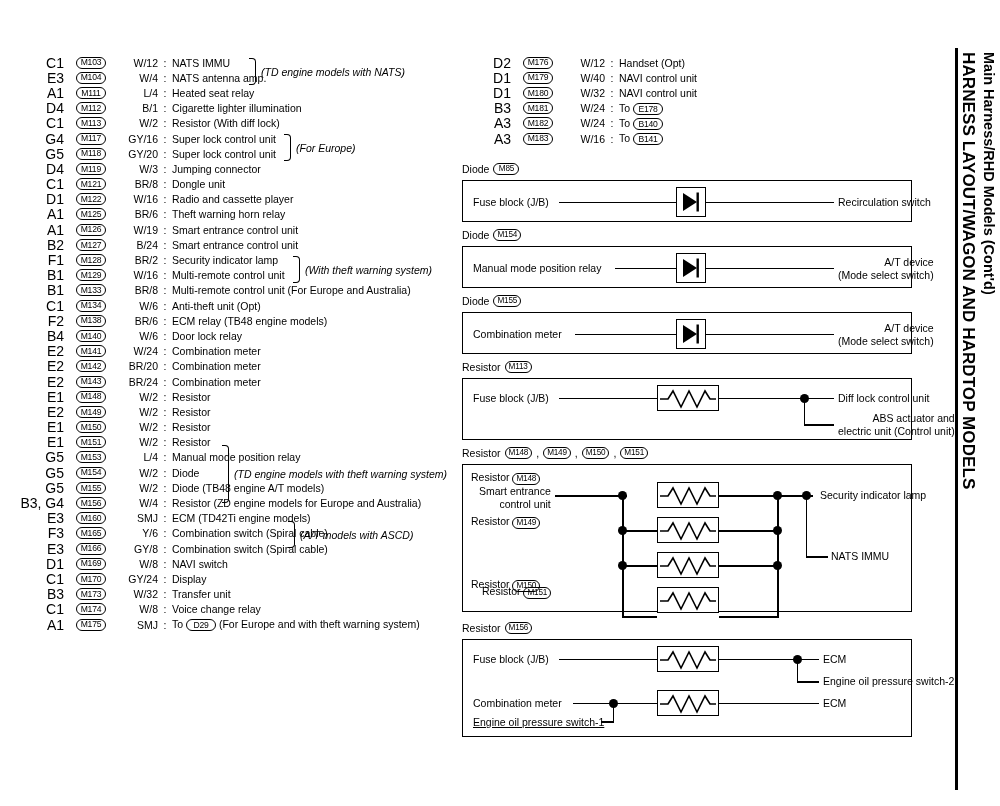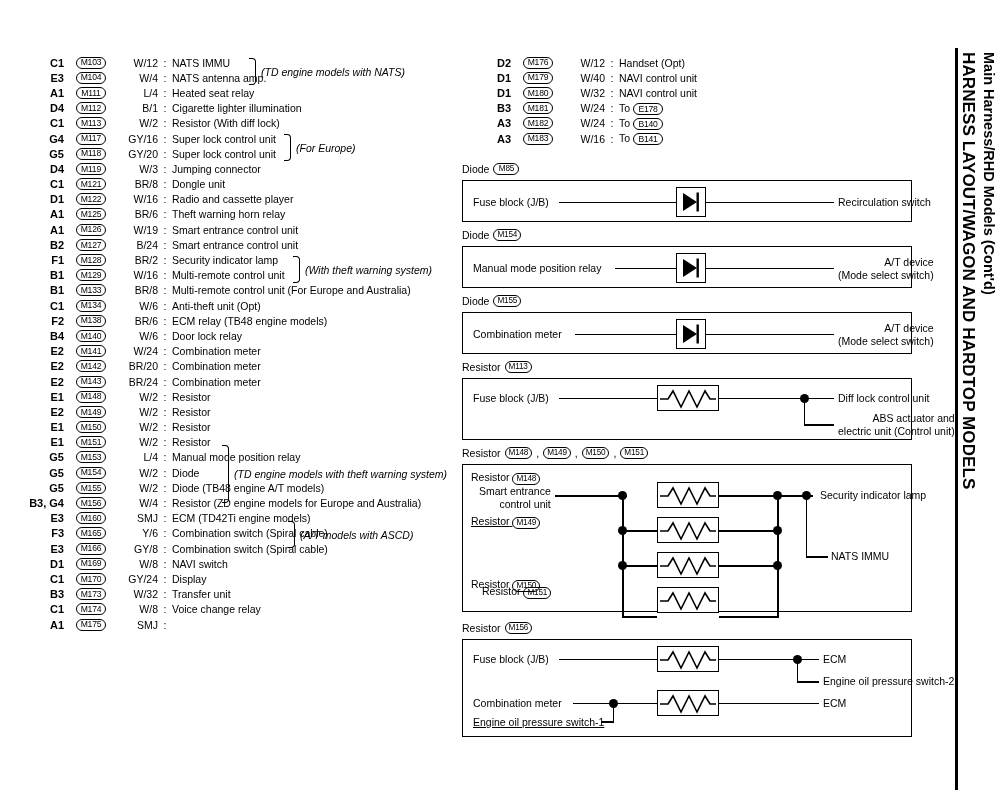--- a/index.html
+++ b/index.html
@@ -2,21 +2,21 @@
 <html><head>
 <meta charset="utf-8">
 <style>
   html,body{margin:0;padding:0;background:#ffffff;}
   body{width:1000px;height:806px;position:relative;overflow:hidden;
        font-family:"Liberation Sans","DejaVu Sans",sans-serif;color:#000;}
 
   
   .list{position:absolute;}
   .row{display:flex;align-items:center;height:15.2px;white-space:nowrap;}
-  .cell-loc{width:56px;text-align:right;font-size:11px;padding-right:6px;font-weight:bold;}
+  .cell-loc{width:56px;text-align:right;font-size:14px;padding-right:6px;}
   .cell-conn{width:42px;display:flex;justify-content:center;}
   .cell-wire{width:46px;text-align:right;font-size:10.5px;}
   .cell-colon{width:14px;text-align:center;font-size:10.5px;}
   .cell-desc{font-size:10.5px;}
   .row.cont .cell-loc,.row.cont .cell-conn,.row.cont .cell-wire,.row.cont .cell-colon{visibility:hidden;}
 
   
   .oval{display:inline-flex;align-items:center;justify-content:center;
         border:1.5px solid #000;border-radius:9px;height:12px;min-width:30px;
         padding:0 3px;font-size:8.6px;line-height:1;letter-spacing:-0.2px;
@@ -385,20 +385,21 @@
       <div class="cell-colon">:</div>
       <div class="cell-desc">Voice change relay</div>
     </div>
     <div class="row">
       <div class="cell-loc">A1</div>
       <div class="cell-conn">
         <span class="oval">M175</span>
       </div>
       <div class="cell-wire">SMJ</div>
       <div class="cell-colon">:</div>
+      <div class="cell-desc"><span>To </span><span class="oval">D29</span><span>  (For Europe and with theft warning system)</span></div>
     </div>
   </div>
 
 <div class="brace" style="left:249px;top:58px;">
   <div class="bar" style="height:27px;"></div>
   <div class="btxt">(TD engine models with NATS)</div>
 </div>
 <div class="brace" style="left:284px;top:134px;">
   <div class="bar" style="height:27px;"></div>
   <div class="btxt">(For Europe)</div>
@@ -567,21 +568,21 @@
 <div class="dbox" style="left:462px;top:464px;width:450px;height:148px;">
 
   <div class="dtext" style="left:8px;top:6px;">
     <span>Resistor</span>
     <span class="oval sm">M148</span>
   </div>
   <div class="dtext" style="left:16px;top:20px;">
     <div>Smart entrance</div>
     <div>control unit</div>
   </div>
-  <div class="dtext" style="left:8px;top:50px;text-decoration:underline;">
+  <div class="dtext" style="left:8px;top:50px;">
     <span>Resistor</span>
     <span class="oval sm">M149</span>
   </div>
   <div class="dtext" style="left:8px;top:85px;margin-top:28px;">
     <span>Resistor</span>
     <span class="oval sm">M150</span>
   </div>
   <div class="dtext" style="left:19px;top:120px;">
     <span>Resistor</span>
     <span class="oval sm">M151</span>

